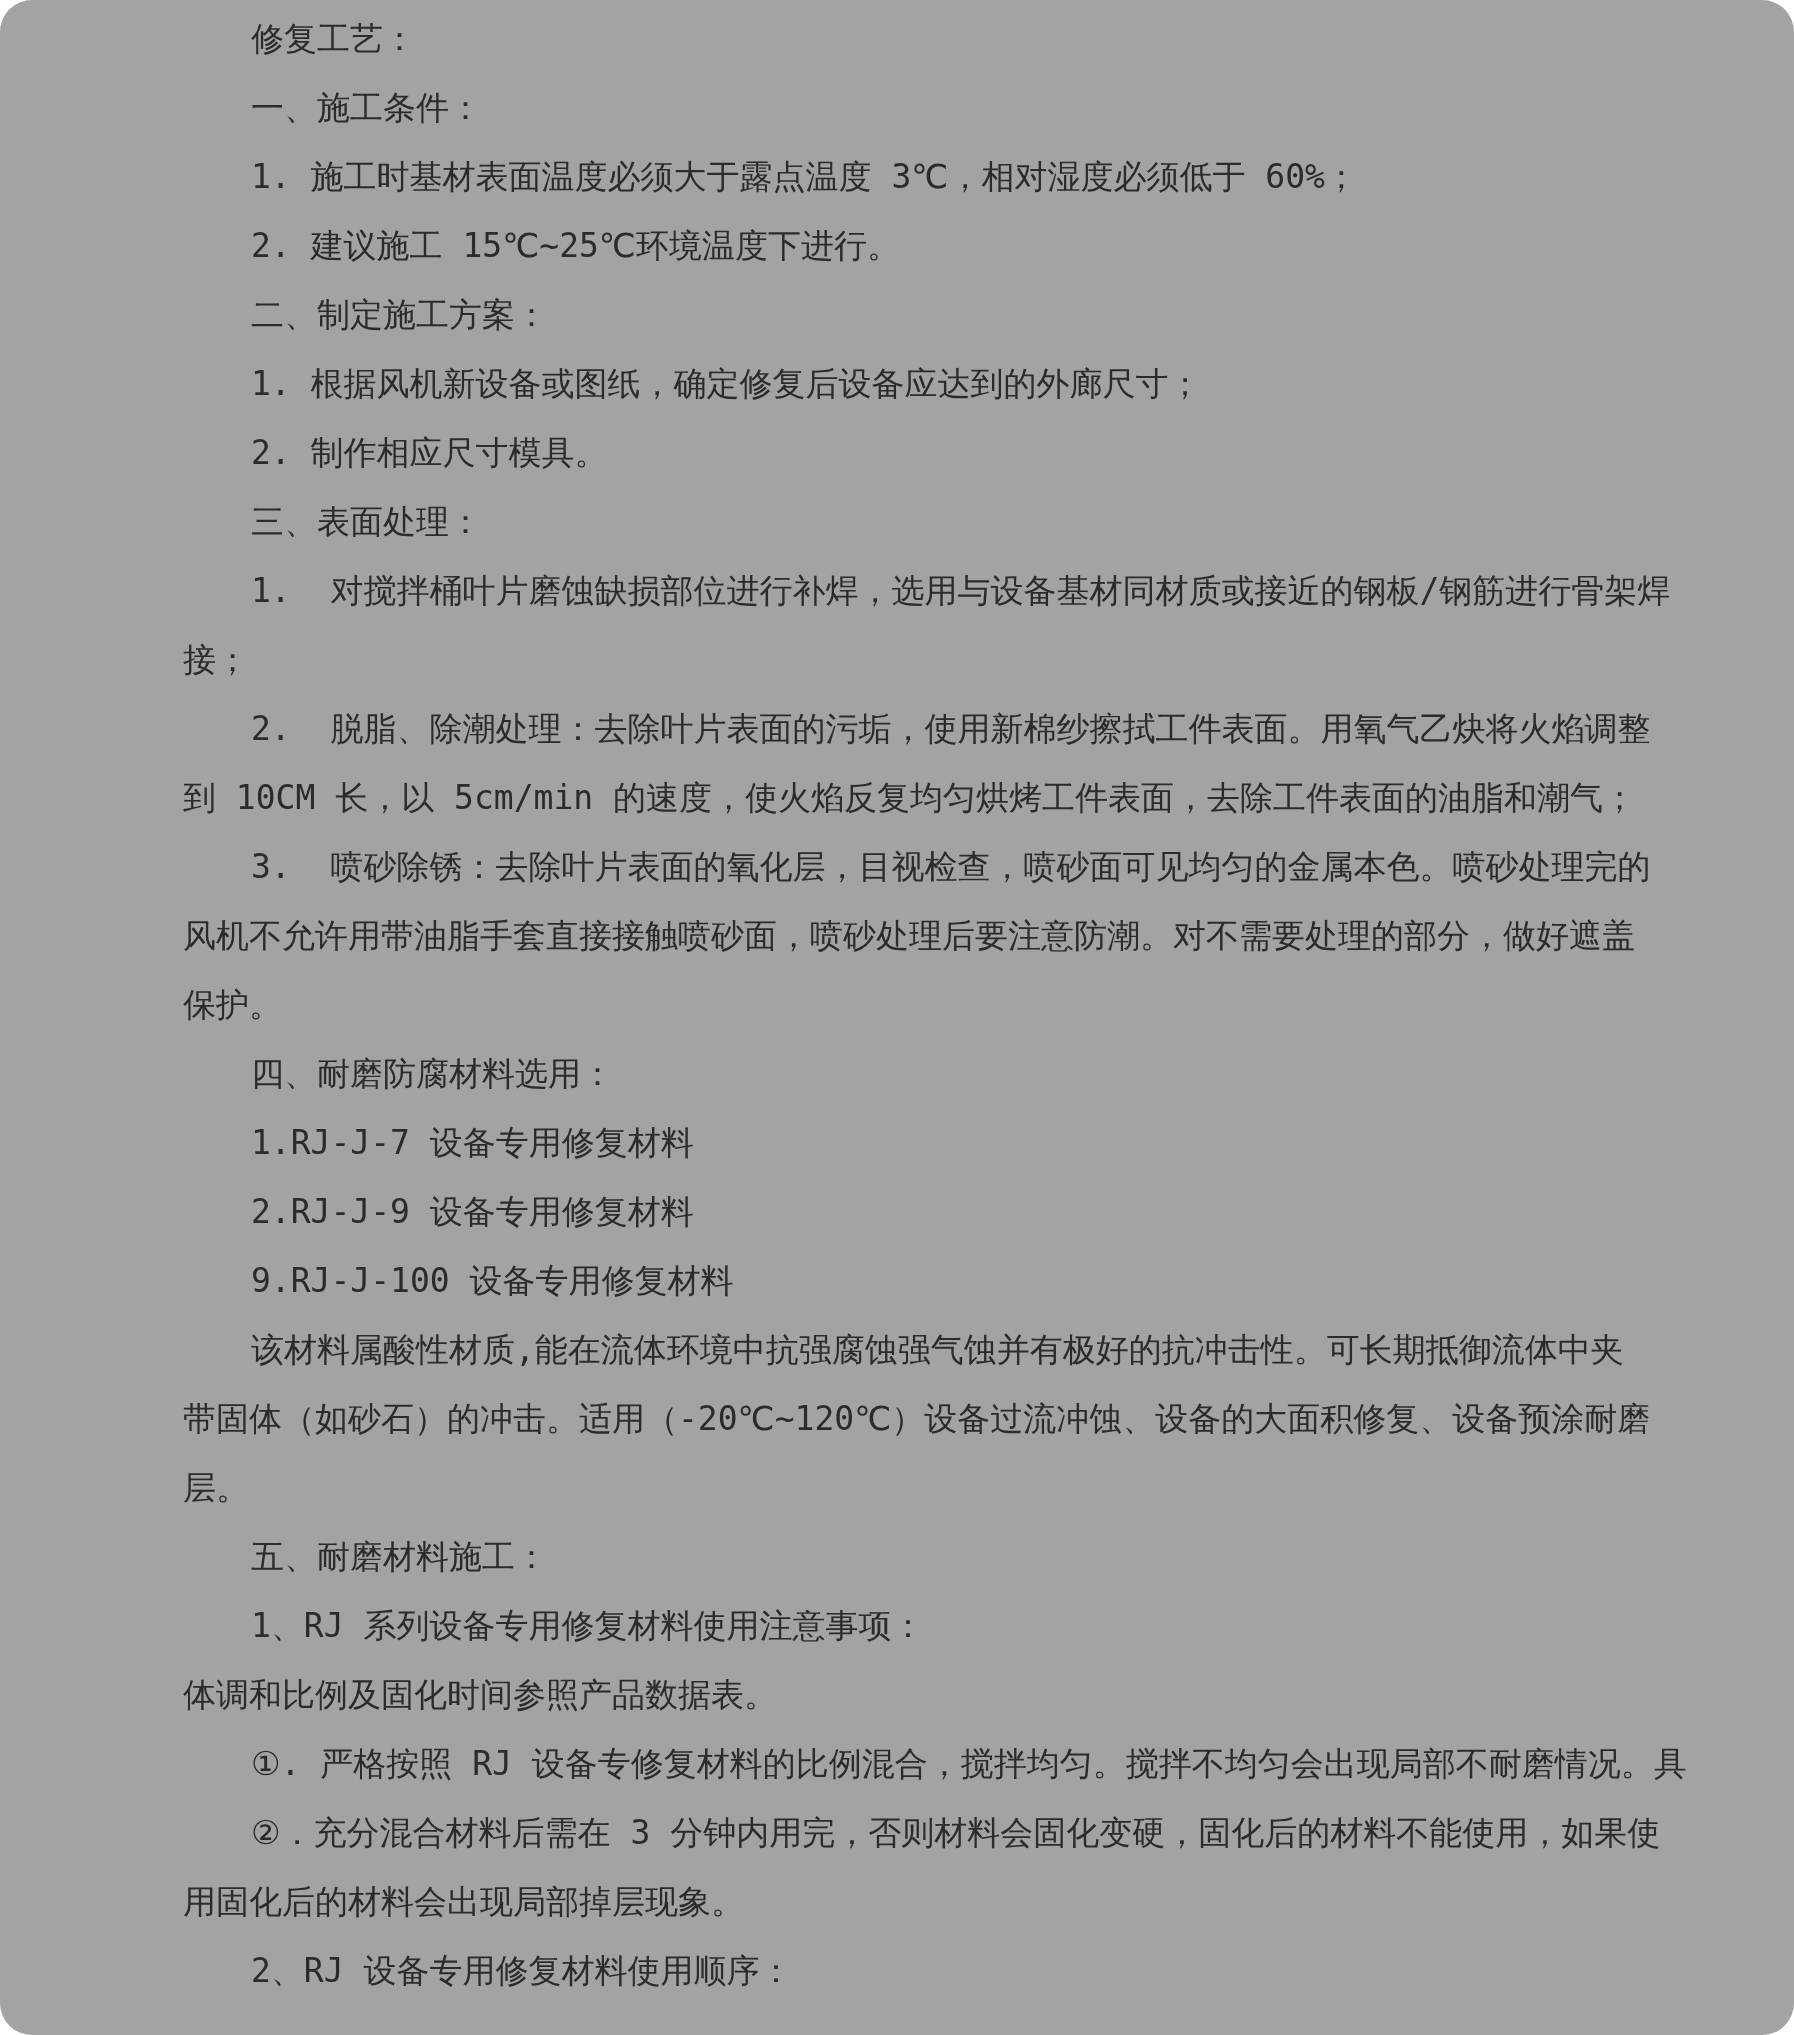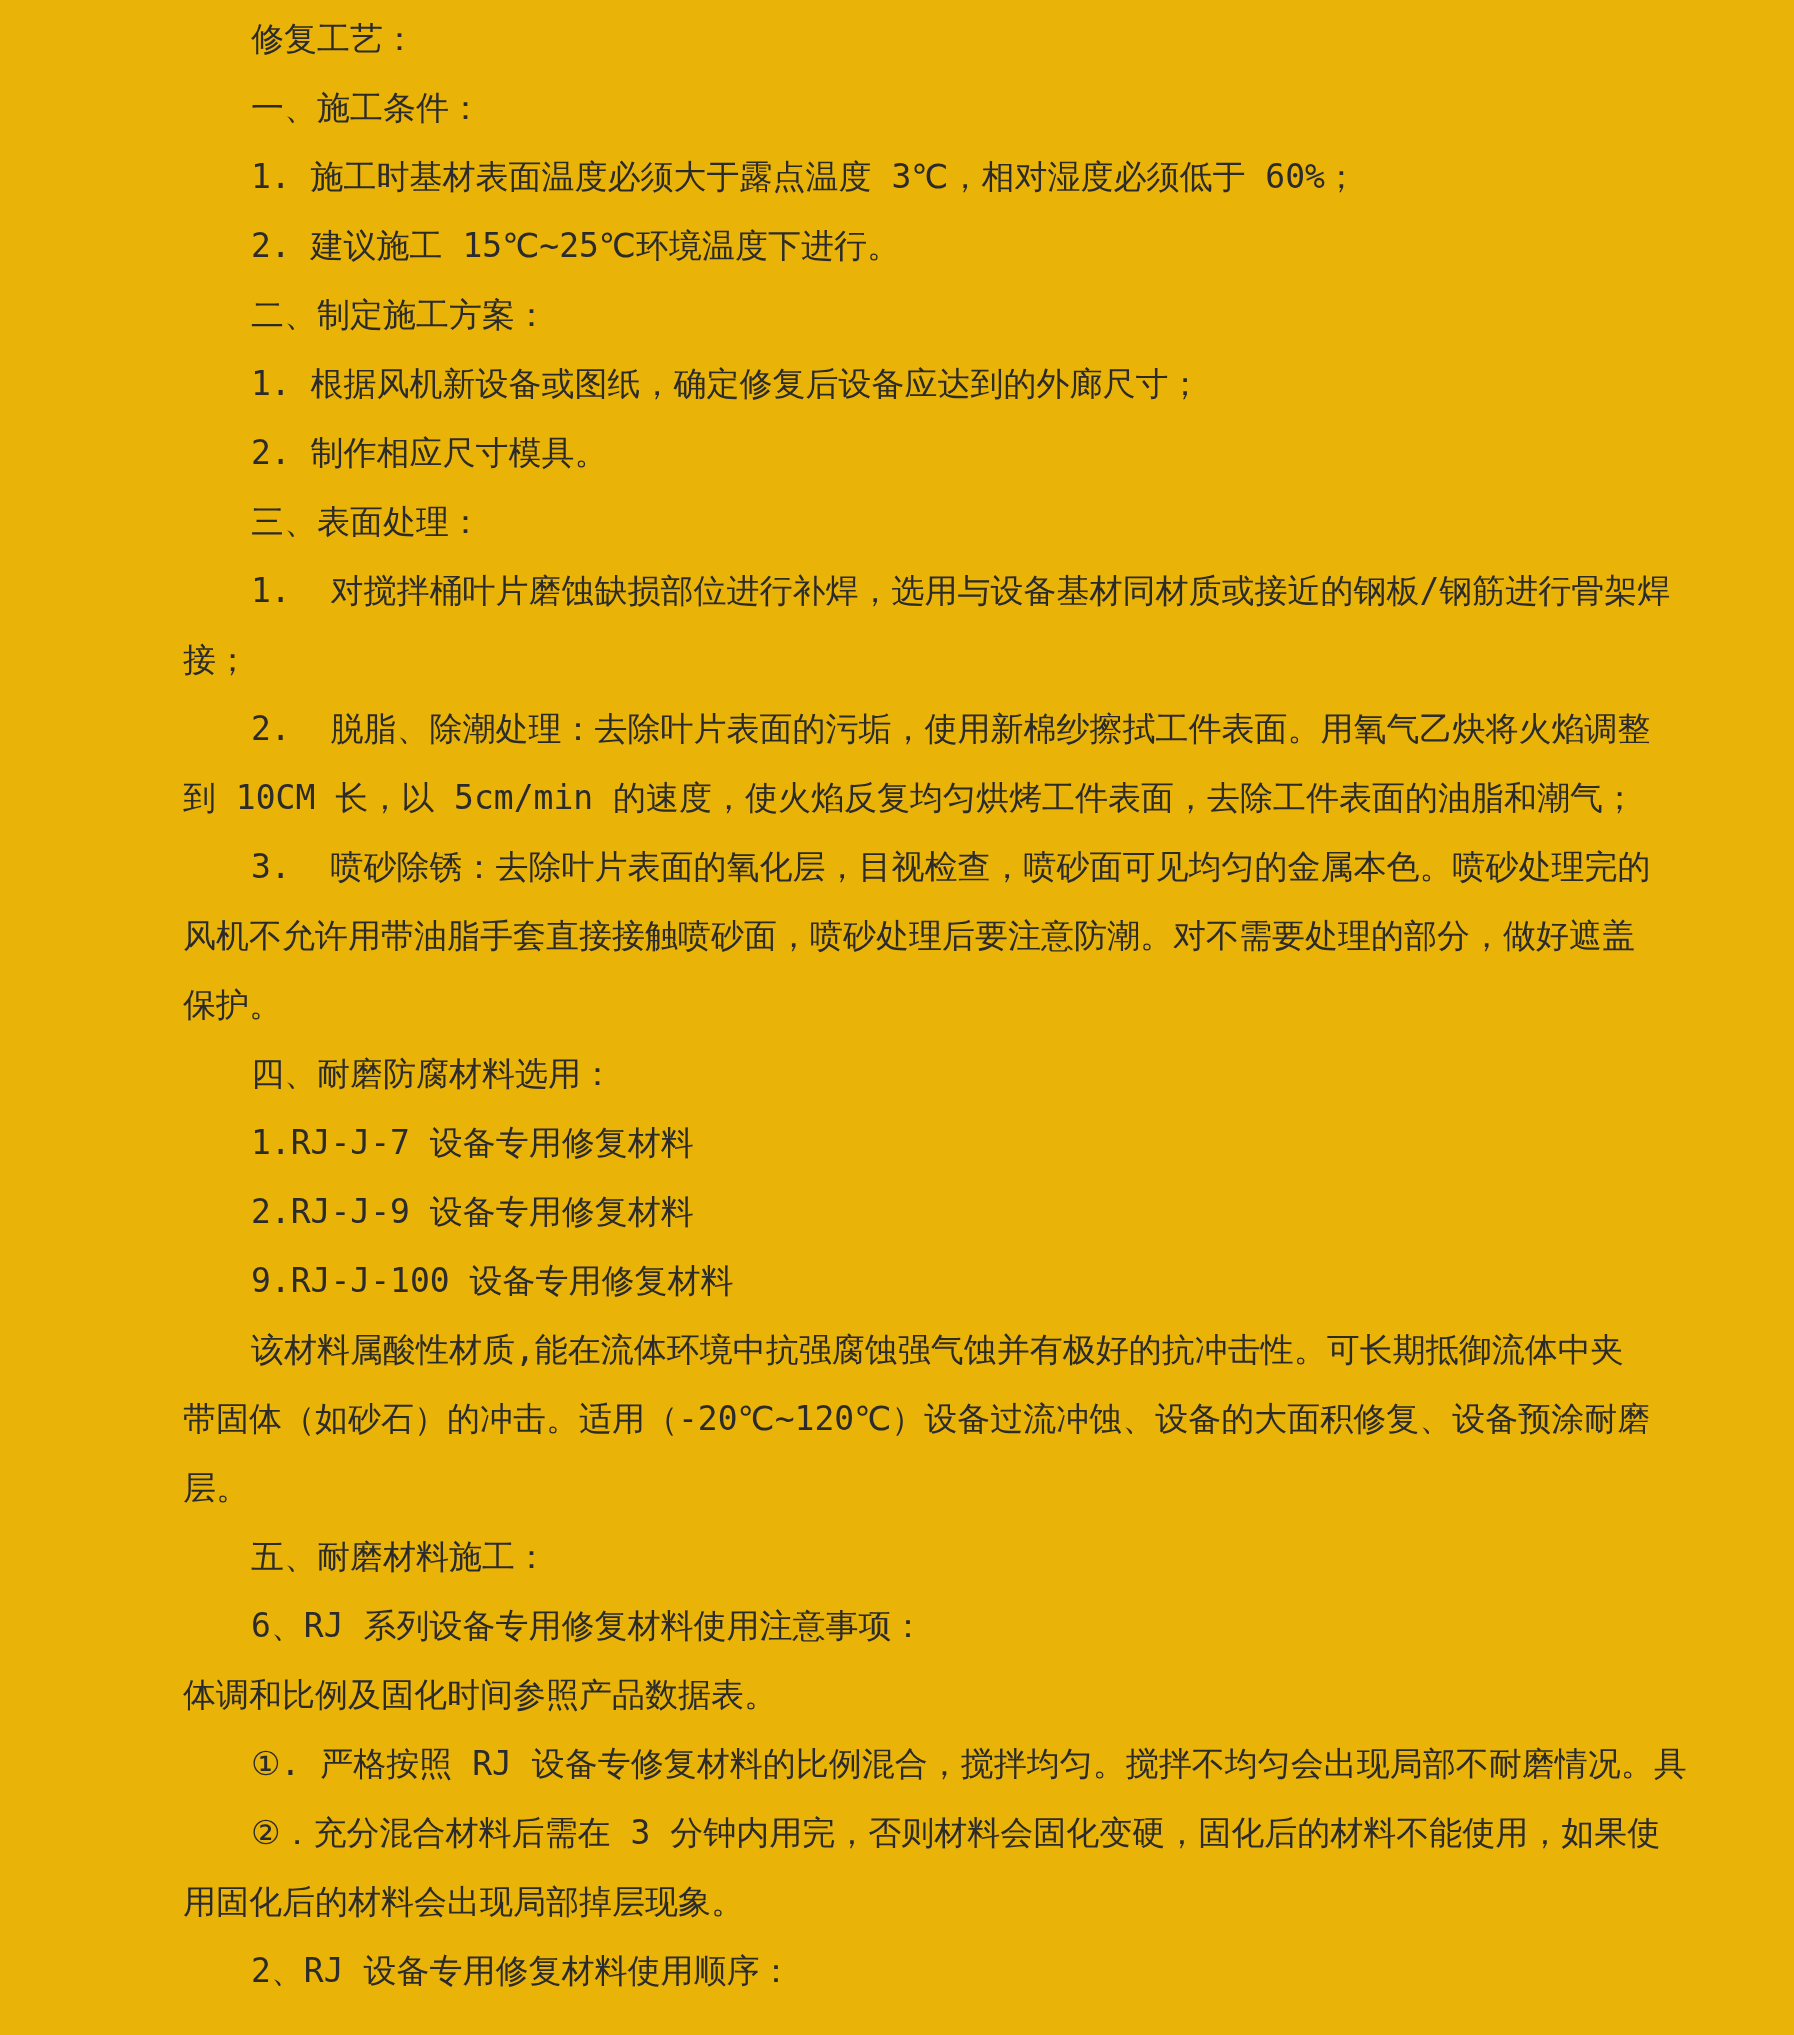--- a/index.html
+++ b/index.html
@@ -33,21 +33,21 @@
     height: 69px;
     white-space: pre;   
   }
   .line.indent {
     padding-left: 68px; 
   }
 </style>
 </head>
 <body style="background: rgb(255, 255, 255);">
 
-<div class="page" style="background: #eab308;">
+<div class="page" style="background: #a3a3a3; border-radius: 32px;">
   <div class="text-block" style="color: rgb(43, 43, 43);">
       <div class="line indent">修复工艺：</div>
       <div class="line indent">一、施工条件：</div>
       <div class="line indent">1. 施工时基材表面温度必须大于露点温度 3℃，相对湿度必须低于 60%；</div>
       <div class="line indent">2. 建议施工 15℃~25℃环境温度下进行。</div>
       <div class="line indent">二、制定施工方案：</div>
       <div class="line indent">1. 根据风机新设备或图纸，确定修复后设备应达到的外廊尺寸；</div>
       <div class="line indent">2. 制作相应尺寸模具。</div>
       <div class="line indent">三、表面处理：</div>
       <div class="line indent">1.  对搅拌桶叶片磨蚀缺损部位进行补焊，选用与设备基材同材质或接近的钢板/钢筋进行骨架焊</div>
@@ -58,21 +58,21 @@
       <div class="line">风机不允许用带油脂手套直接接触喷砂面，喷砂处理后要注意防潮。对不需要处理的部分，做好遮盖</div>
       <div class="line">保护。</div>
       <div class="line indent">四、耐磨防腐材料选用：</div>
       <div class="line indent">1.RJ-J-7 设备专用修复材料</div>
       <div class="line indent">2.RJ-J-9 设备专用修复材料</div>
       <div class="line indent">9.RJ-J-100 设备专用修复材料</div>
       <div class="line indent">该材料属酸性材质,能在流体环境中抗强腐蚀强气蚀并有极好的抗冲击性。可长期抵御流体中夹</div>
       <div class="line">带固体（如砂石）的冲击。适用（-20℃~120℃）设备过流冲蚀、设备的大面积修复、设备预涂耐磨</div>
       <div class="line">层。</div>
       <div class="line indent">五、耐磨材料施工：</div>
-      <div class="line indent">6、RJ 系列设备专用修复材料使用注意事项：</div>
+      <div class="line indent">1、RJ 系列设备专用修复材料使用注意事项：</div>
       <div class="line">体调和比例及固化时间参照产品数据表。</div>
       <div class="line indent">①. 严格按照 RJ 设备专修复材料的比例混合，搅拌均匀。搅拌不均匀会出现局部不耐磨情况。具</div>
       <div class="line indent">②．充分混合材料后需在 3 分钟内用完，否则材料会固化变硬，固化后的材料不能使用，如果使</div>
       <div class="line">用固化后的材料会出现局部掉层现象。</div>
       <div class="line indent">2、RJ 设备专用修复材料使用顺序：</div>
     </div>
 </div>
 
 
 </body></html>

